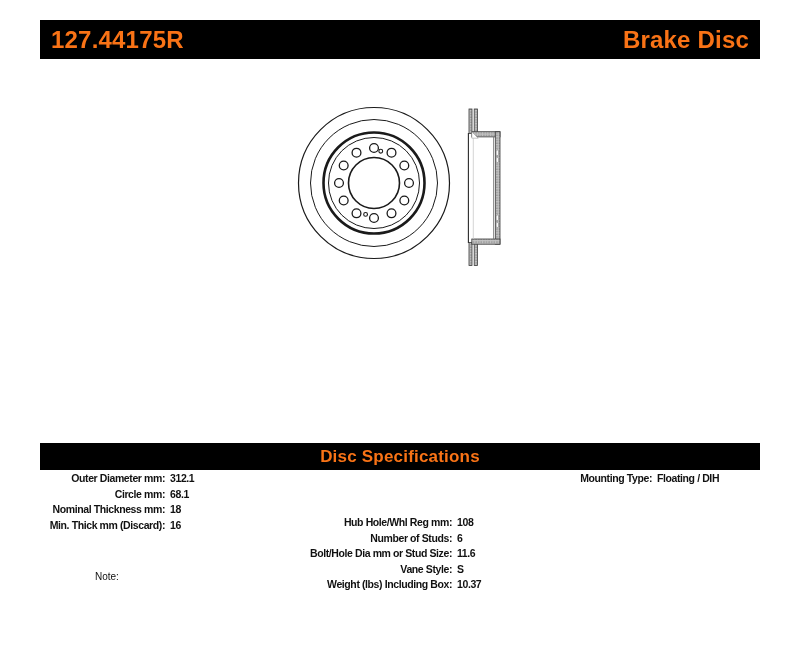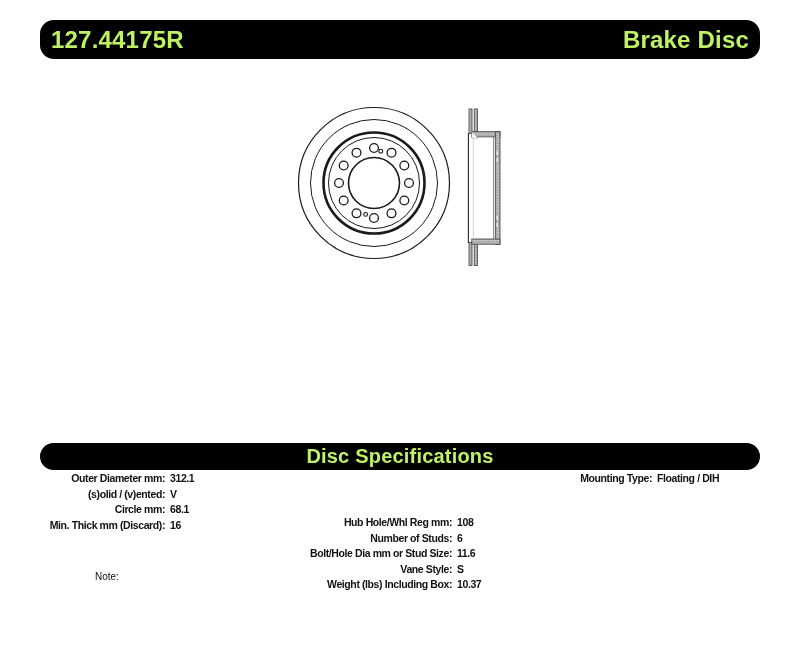--- a/index.html
+++ b/index.html
@@ -1,31 +1,31 @@
 <!DOCTYPE html>
 <html><head>
 <meta charset="utf-8">
 <style>
   html,body{margin:0;padding:0;background:#fff;}
   .page{
     position:relative;width:800px;height:655px;background:#ffffff;overflow:hidden;
     font-family:"Liberation Sans","DejaVu Sans",sans-serif;color:#111;
   }
   .bar{
-    position:absolute;background:#000;color:#bef264;box-sizing:border-box;
-    display:flex;align-items:center;border-radius:14px;
+    position:absolute;background:#000;color:#f97316;box-sizing:border-box;
+    display:flex;align-items:center;
   }
   .header-bar{
     left:40px;top:20px;width:720px;height:39px;
     justify-content:space-between;padding:0 11px;
     font-size:24px;font-weight:bold;letter-spacing:0.2px;
   }
   .spec-bar{
     left:40px;top:443px;width:720px;height:27px;
-    justify-content:center;font-size:20px;font-weight:bold;letter-spacing:0.2px;
+    justify-content:center;font-size:17px;font-weight:bold;letter-spacing:0.2px;
   }
   .drawing{
     position:absolute;left:288px;top:98px;width:230px;height:180px;
   }
   .spec-col{
     position:absolute;top:471px;font-size:10.5px;font-weight:bold;
     letter-spacing:-0.4px;line-height:15.5px;white-space:nowrap;
   }
   .spec-col-left{left:40px;width:250px;}
   .spec-col-middle{left:280px;width:270px;margin-top:44px;}
@@ -113,26 +113,26 @@
   <div class="bar spec-bar">
     <span>Disc Specifications</span>
   </div>
 
   <div class="spec-col spec-col-left">
     <div class="spec-row">
       <span class="spec-label">Outer Diameter mm:</span>
       <span class="spec-value">312.1</span>
     </div>
     <div class="spec-row">
-      <span class="spec-label">(s)olid / (v)ented:</span>
-      <span class="spec-value">V</span>
+      <span class="spec-label">Circle mm:</span>
+      <span class="spec-value">68.1</span>
     </div>
     <div class="spec-row">
-      <span class="spec-label">Circle mm:</span>
-      <span class="spec-value">68.1</span>
+      <span class="spec-label">Nominal Thickness mm:</span>
+      <span class="spec-value">18</span>
     </div>
     <div class="spec-row">
       <span class="spec-label">Min. Thick mm (Discard):</span>
       <span class="spec-value">16</span>
     </div>
   </div>
 
   <div class="spec-col spec-col-middle">
     <div class="spec-row">
       <span class="spec-label">Hub Hole/Whl Reg mm:</span>

